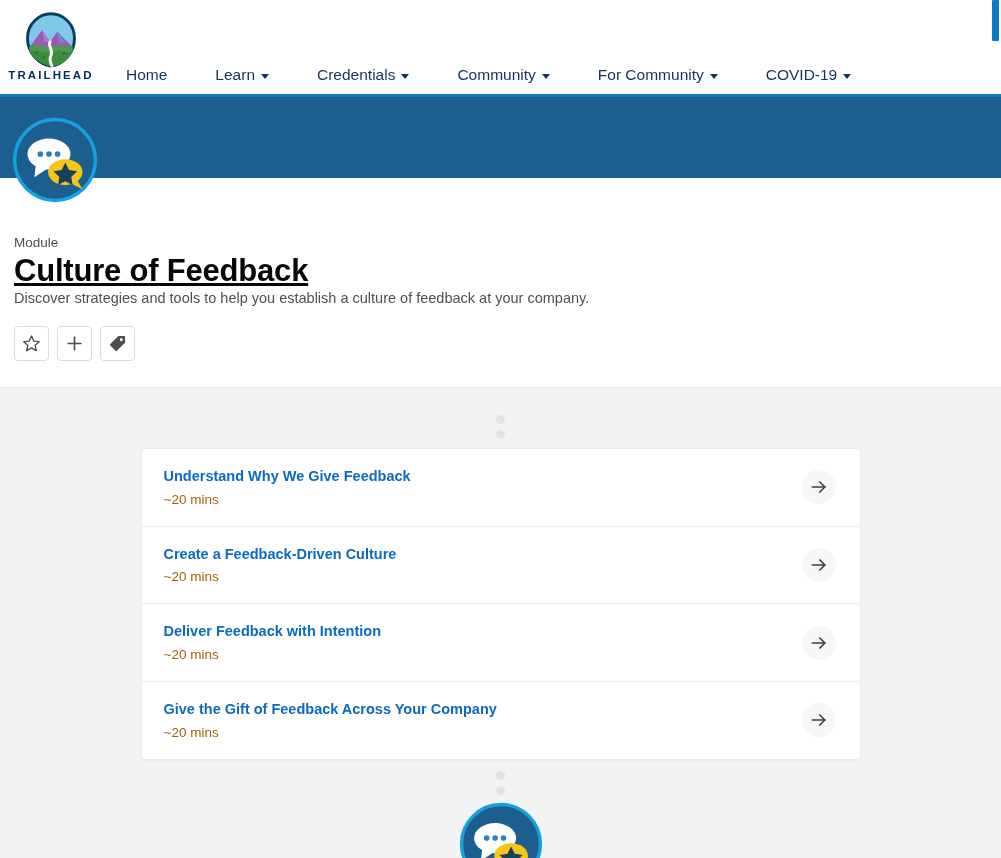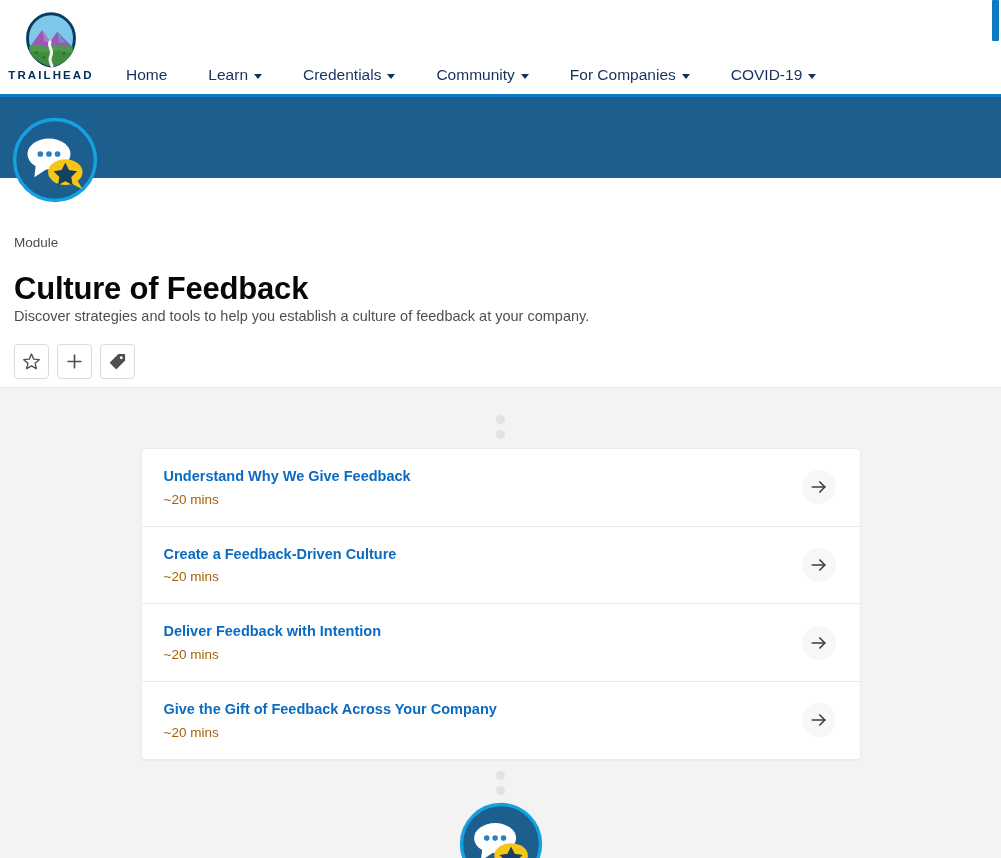--- a/index.html
+++ b/index.html
@@ -71,21 +71,21 @@
     font-family: "Liberation Sans", sans-serif;
   }
   .search-input::placeholder { color: #6b6b6b; opacity: 1; }
 
   .mainnav {
     position: absolute;
     left: 112px;
     top: 62px;
     display: flex;
     align-items: center;
-    gap: 5px;
+    gap: 12px;
   }
   .nav-item {
     font-size: 15.5px;
     color: #16325c;
     padding: 4px 18px;
     display: flex;
     align-items: center;
     gap: 6px;
     cursor: pointer;
     white-space: nowrap;
@@ -137,22 +137,23 @@
     font-size: 13.5px;
     color: #514f4d;
     padding-top: 41px;
     margin-top: 16px;
   }
   .page-title {
     font-size: 31px;
     font-weight: bold;
     color: #080707;
     letter-spacing: -0.2px;
-    margin-top: 22px;
+    margin-top: 4px;
     line-height: 1.1;
+    text-decoration: underline;
   }
   .page-desc {
     font-size: 14.5px;
     color: #514f4d;
     margin-top: 2px;
   }
   .action-row {
     display: flex;
     gap: 8px;
     margin-top: 20px;
@@ -283,21 +284,21 @@
     </div>
     <div class="nav-item">
       <span>Credentials</span>
       <i class="chev"></i>
     </div>
     <div class="nav-item">
       <span>Community</span>
       <i class="chev"></i>
     </div>
     <div class="nav-item">
-      <span>For Companies</span>
+      <span>For Community</span>
       <i class="chev"></i>
     </div>
     <div class="nav-item">
       <span>COVID-19</span>
       <i class="chev"></i>
     </div>
   </nav>
 
   <div class="right-blue-bar"></div>
 </div>

